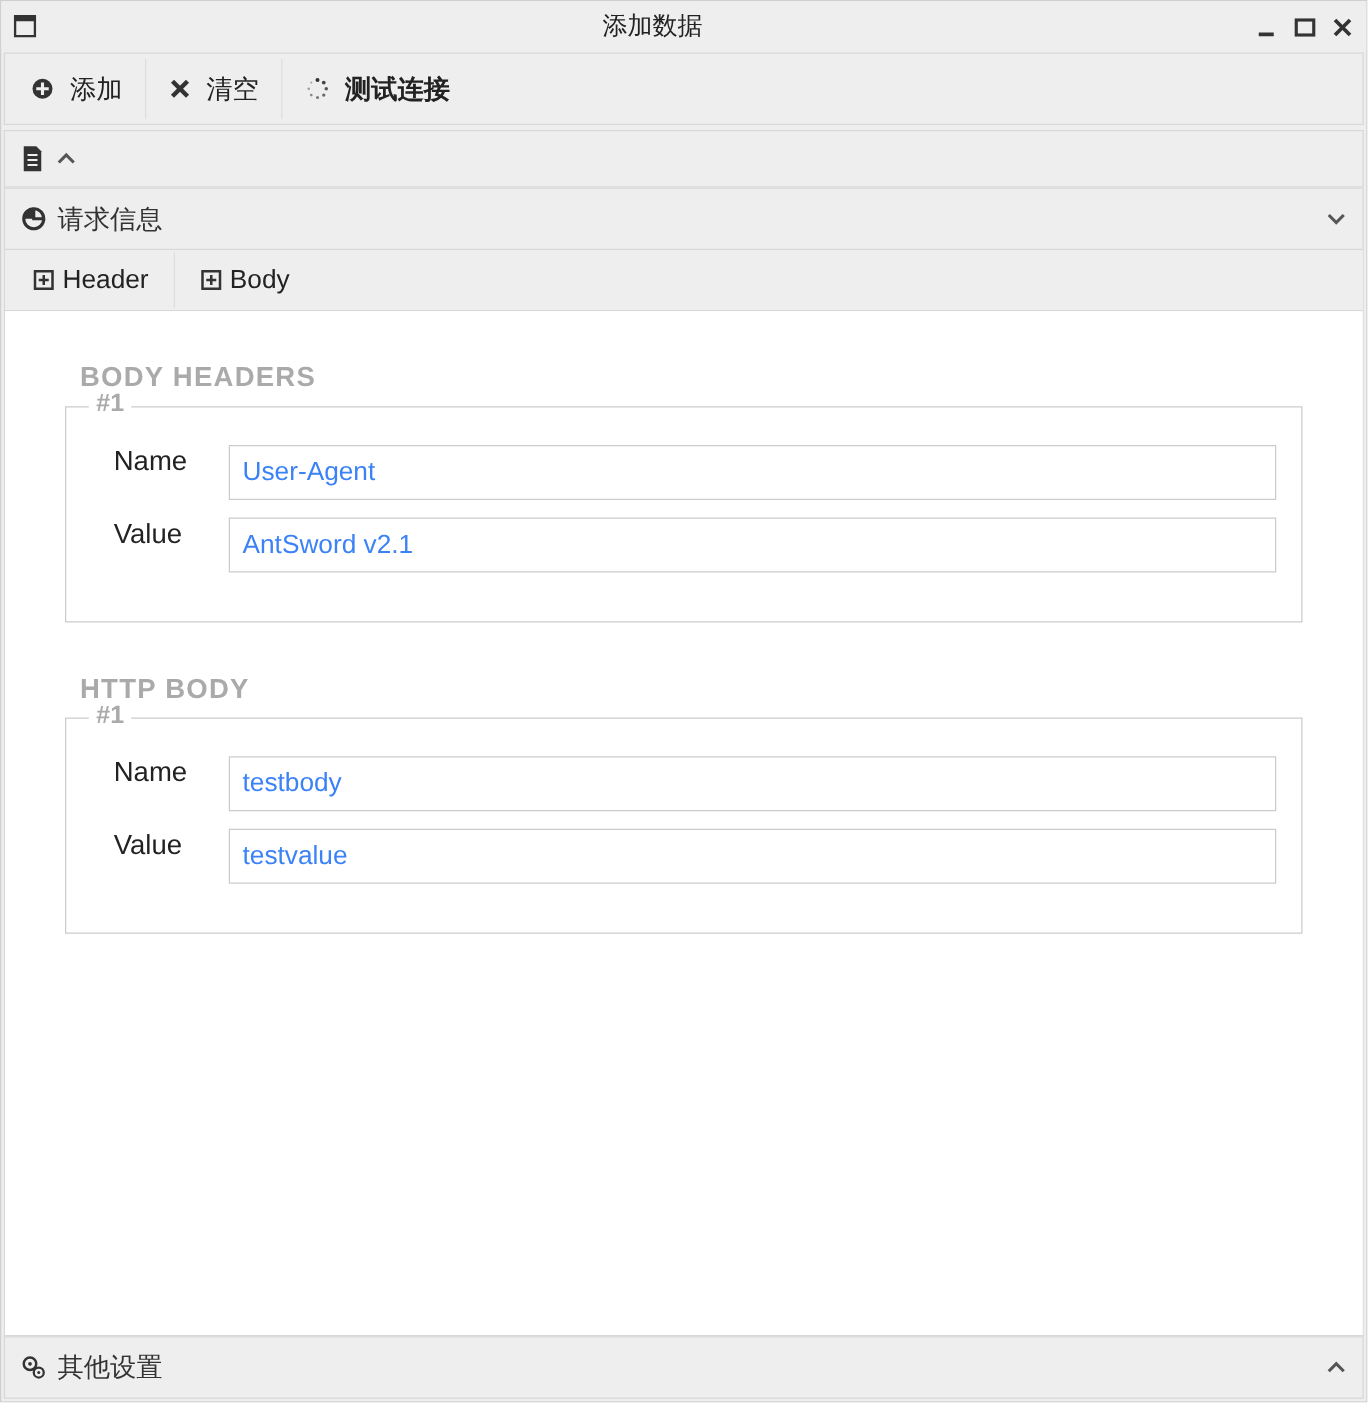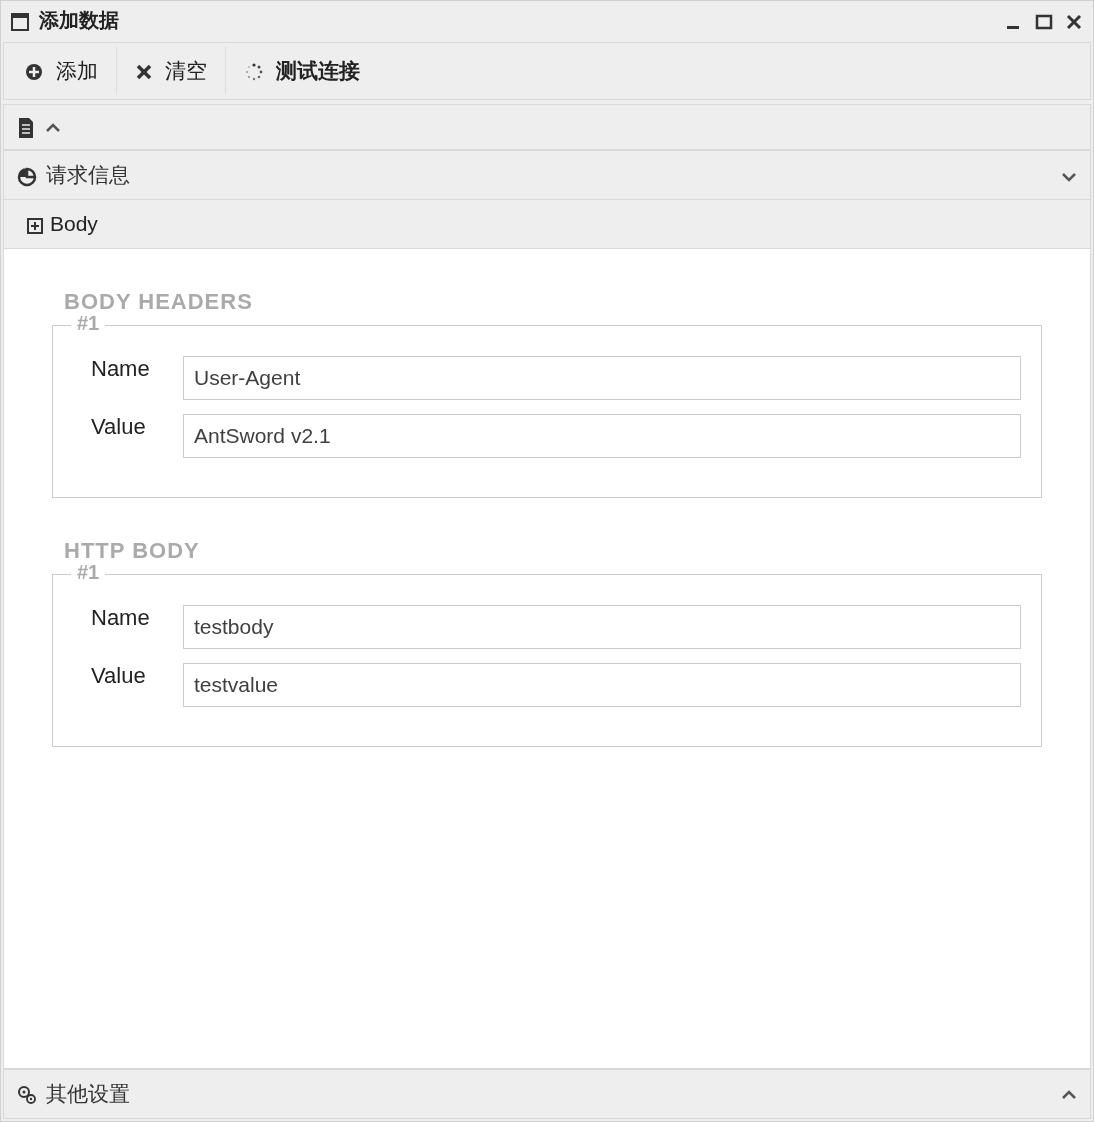--- a/index.html
+++ b/index.html
@@ -18,21 +18,21 @@
     }
     .titlebar {
       display: flex;
       align-items: center;
       padding: 6px 10px;
       background: #eeeeee;
       font-size: 20px;
       color: #222;
     }
     .titlebar .win-icon { margin-right: 10px; }
-    .titlebar .title { flex: 1; font-weight: 700; }
+    .titlebar .title { flex: 1; font-weight: 400; text-align: center; }
     .titlebar .controls { display: flex; gap: 12px; font-size: 22px; font-weight: bold; }
     .titlebar .controls span { cursor: pointer; color: #333; }
     .toolbar {
       display: flex;
       background: #eeeeee;
       border: 1px solid #d8d8d8;
       margin: 2px;
       padding: 4px 2px;
     }
     .toolbar-btn {
@@ -128,21 +128,21 @@
       width: 110px;
       font-size: 22px;
       color: #222;
       padding-left: 18px;
     }
     .form-row input {
       flex: 1;
       padding: 9px 10px;
       font-size: 21px;
       border: 1px solid #ccc;
-      color: #404040;
+      color: #3b82f6;
       font-family: inherit;
     }
     svg { display: inline-block; vertical-align: middle; }
   </style>
 </head>
 <body>
 
 <div class="window">
 
   <div class="titlebar">
@@ -238,20 +238,30 @@
       <span class="acc-title">请求信息</span>
       <span class="acc-chevron">
         <svg width="18" height="18" viewBox="0 0 18 18">
             <polyline points="3,6 9,12 15,6" fill="none" stroke="#555" stroke-width="2.5"></polyline>
           </svg>
       </span>
     </div>
 
     <div class="accordion-body">
       <div class="sub-toolbar">
+        <div class="sub-toolbar-btn">
+          <span>
+            <svg width="18" height="18" viewBox="0 0 18 18">
+                <rect x="2" y="2" width="14" height="14" fill="none" stroke="#333" stroke-width="2"></rect>
+                <line x1="9" y1="5" x2="9" y2="13" stroke="#333" stroke-width="2"></line>
+                <line x1="5" y1="9" x2="13" y2="9" stroke="#333" stroke-width="2"></line>
+              </svg>
+          </span>
+          <span>Header</span>
+        </div>
         <div class="sub-toolbar-btn">
           <span>
             <svg width="18" height="18" viewBox="0 0 18 18">
                 <rect x="2" y="2" width="14" height="14" fill="none" stroke="#333" stroke-width="2"></rect>
                 <line x1="9" y1="5" x2="9" y2="13" stroke="#333" stroke-width="2"></line>
                 <line x1="5" y1="9" x2="13" y2="9" stroke="#333" stroke-width="2"></line>
               </svg>
           </span>
           <span>Body</span>
         </div>

